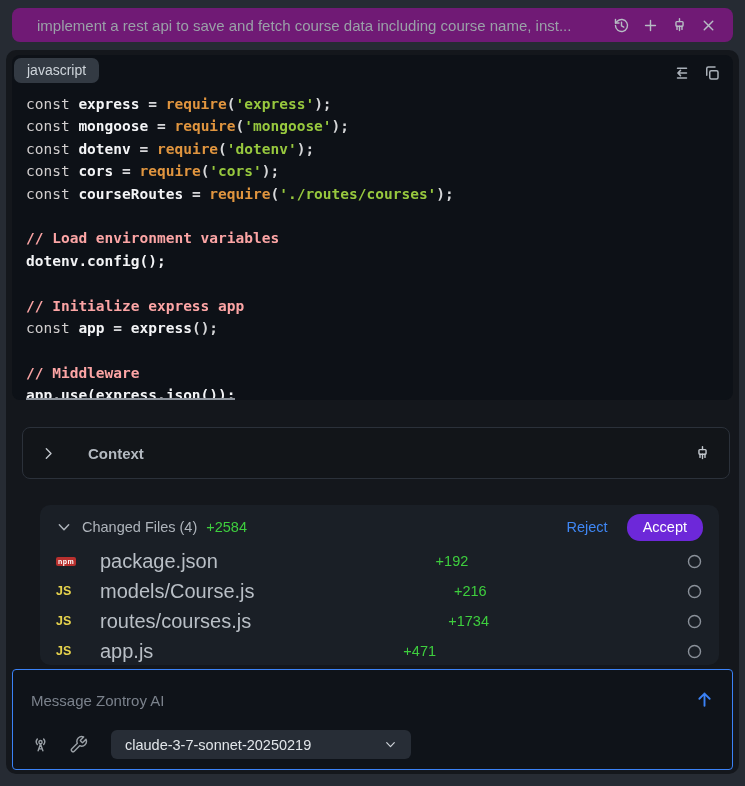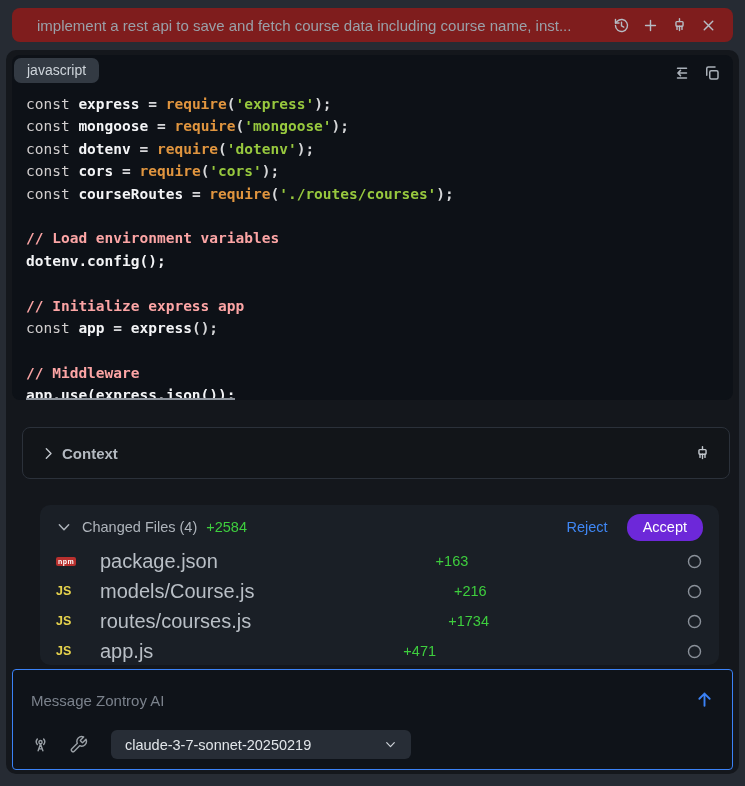--- a/index.html
+++ b/index.html
@@ -9,21 +9,21 @@
     background: #262b33;
     font-family: "Liberation Sans", sans-serif;
     overflow: hidden;
     color: #c9ced4;
   }
   svg { display: block; }
 
   
   .titlebar {
     position: absolute; left: 12px; top: 8px; width: 721px; height: 34px;
-    background: #7f1d1d; border-radius: 8px;
+    background: #701a75; border-radius: 8px;
     display: flex; align-items: center; padding: 0 16px 0 25px;
   }
   .titlebar-text {
     flex: 1; font-size: 15px; color: #9aa0a8;
     white-space: nowrap; overflow: hidden;
   }
   .titlebar-icons { display: flex; align-items: center; gap: 12px; color: #b6bcc4; }
   .tb-icon { width: 17px; height: 17px; cursor: pointer; }
   .tb-icon svg { width: 100%; height: 100%; }
 
@@ -64,21 +64,21 @@
   .tok-c { color: #fca5a5; font-weight: 700; }
   .clip-artifact {
     position: absolute; left: 14px; top: 343px; width: 209px; height: 2px;
     background: #8b929b;
   }
 
   
   .context-panel {
     position: absolute; left: 22px; top: 427px; width: 708px; height: 52px;
     background: #121519; border: 1px solid #2b313a; border-radius: 8px;
-    display: flex; align-items: center; padding: 9px 18px; cursor: pointer;
+    display: flex; align-items: center; padding: 9px 18px; cursor: pointer; gap: 26px;
   }
   .context-chevron { width: 15px; height: 15px; color: #c3c8ce; margin-right: 6px; }
   .context-chevron svg { width: 100%; height: 100%; }
   .context-label { font-size: 15px; font-weight: 700; color: #b3b9c0; flex: 1; }
   .context-broom { width: 17px; height: 17px; color: #c3c8ce; cursor: pointer; }
   .context-broom svg { width: 100%; height: 100%; }
 
   
   .files-panel {
     position: absolute; left: 40px; top: 505px; width: 679px; height: 160px;
@@ -263,21 +263,21 @@
     <span class="files-spacer"></span>
     <span class="reject-link">Reject</span>
     <button class="accept-button">Accept</button>
   </div>
   <div id="file-rows">
   <div class="file-row">
     <span class="file-icon-wrap">
           <span class="npm-badge">npm</span>
         </span>
     <span class="file-name">package.json</span>
-    <span class="file-added">+163</span>
+    <span class="file-added">+192</span>
     <span class="file-circle">
           <svg viewBox="0 0 24 24">
             <use href="#ic-circle"></use>
           </svg>
         </span>
   </div>
 
   <div class="file-row">
     <span class="file-icon-wrap">
           <span class="js-badge">JS</span>

